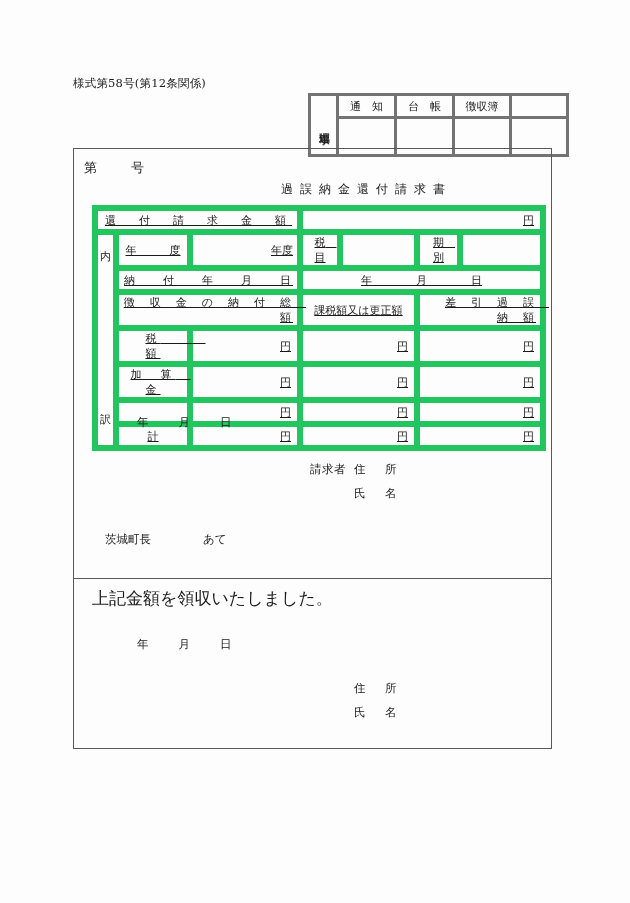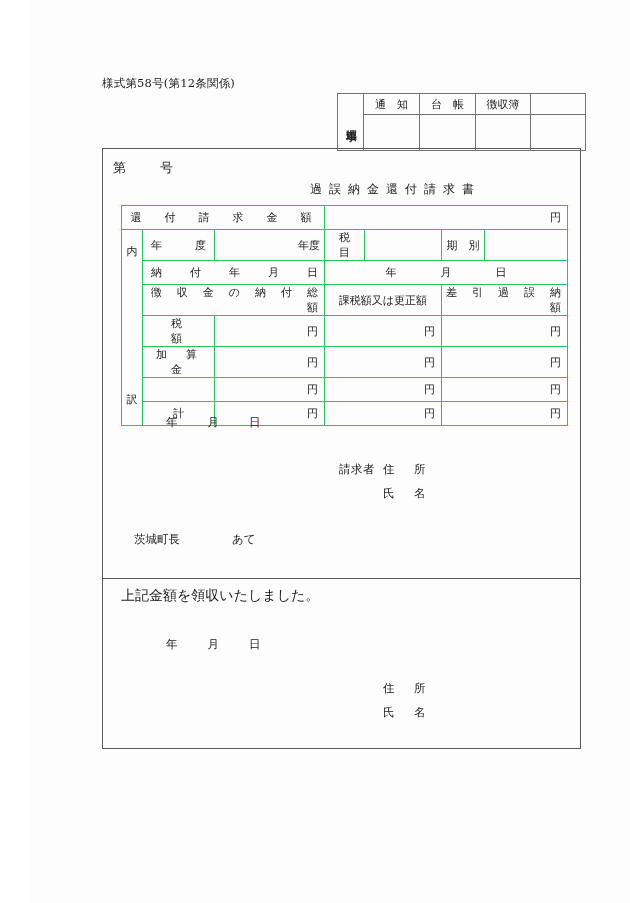--- a/index.html
+++ b/index.html
@@ -13,21 +13,20 @@
     position: relative;
     font-family: "DejaVu Serif", "Liberation Serif", serif;
     color: #1a1a1a;
     overflow: hidden;
   }
 
   .page {
     position: absolute;
     inset: 0;
     background: #fdfdfd;
-    margin-left: 29px;
   }
 
   
   .abs { position: absolute; }
 
   
   .form-no {
     left: 73px;
     top: 76px;
     font-size: 11.5px;
@@ -36,21 +35,21 @@
   }
 
   
   .proc-table {
     left: 308px;
     top: 93px;
     border-collapse: collapse;
     table-layout: fixed;
   }
   .proc-table td {
-    border: 1px solid #737373;
+    border: 3px solid #737373;
     font-size: 11px;
     text-align: center;
     vertical-align: middle;
     padding: 0;
   }
   .proc-label {
     width: 25px;
     height: 55px;
     line-height: 1.08;
   }
@@ -109,25 +108,26 @@
 
   
   .main-table {
     left: 92px;
     top: 205px;
     border-collapse: collapse;
     table-layout: fixed;
     font-size: 11px;
   }
   .main-table td {
-    border: 1px solid #22c55e;
+    border: 6px solid #22c55e;
     padding: 0 4px;
     vertical-align: middle;
     height: 24px;
     box-sizing: border-box;
+    text-decoration: underline;
   }
   .ctr { text-align: center; }
   .rgt { text-align: right; }
 
   
   .uchiwake {
     width: 21px;
     padding: 0 !important;
     text-align: center;
     position: relative;
@@ -180,21 +180,21 @@
     font-size: 11.5px;
     white-space: nowrap;
     text-align: center;
   }
   .addressee .g { display: inline-block; width: 52px; }
 
   
   .receipt-text {
     left: 92px;
     top: 587px;
-    font-size: 14px;
+    font-size: 17px;
     white-space: nowrap;
   }
   .receipt-date {
     left: 137px;
     top: 637px;
     font-size: 11.5px;
     white-space: nowrap;
   }
   .receipt-date .g { display: inline-block; width: 30px; }
   .receipt-addr {

